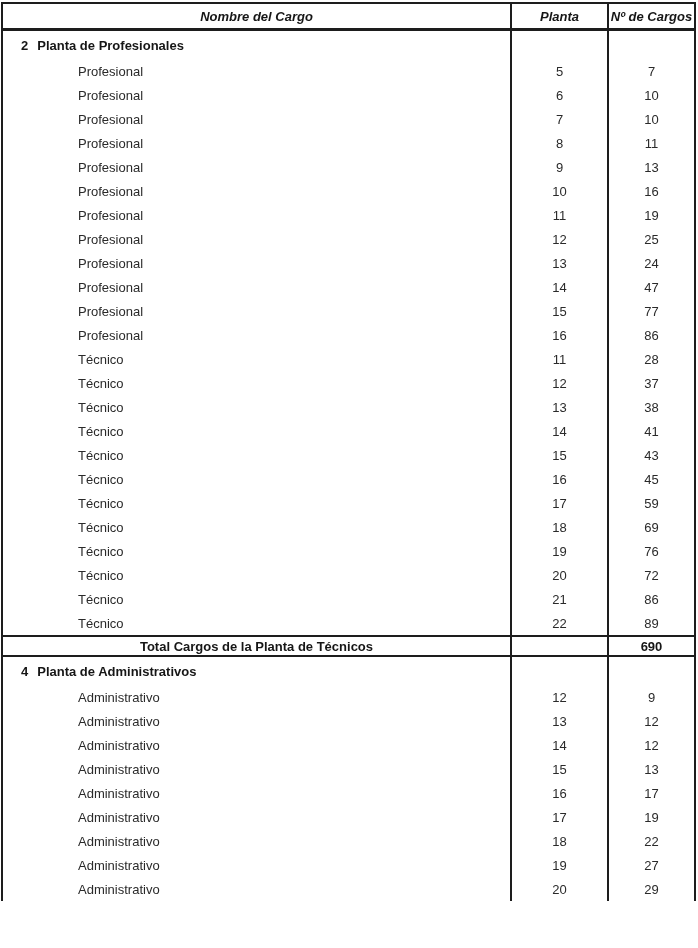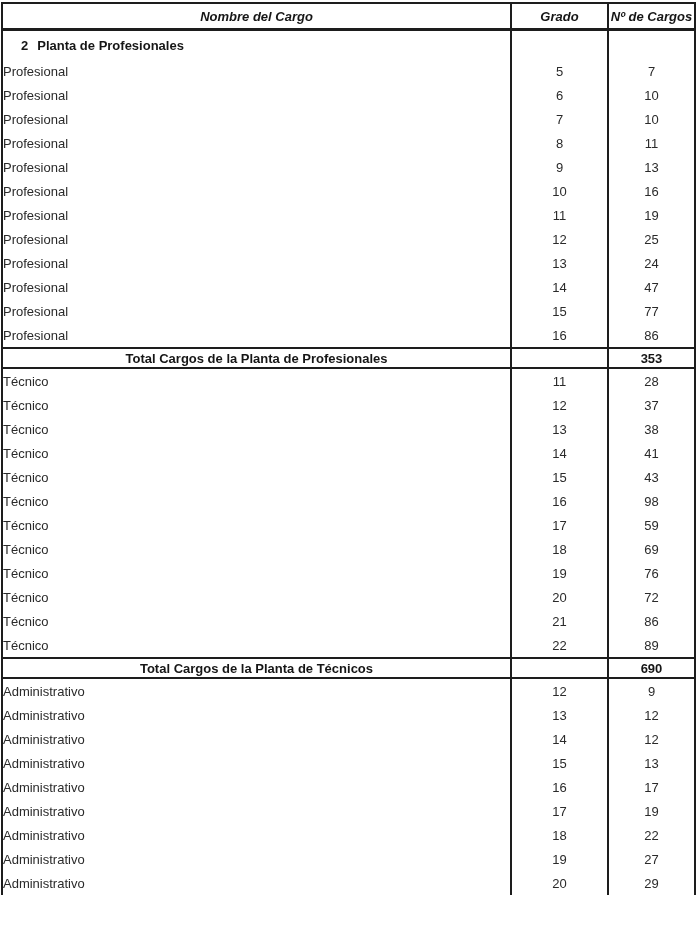--- a/index.html
+++ b/index.html
@@ -52,21 +52,21 @@
   tr.section-row td { height: 28px; }
   td.section-cell {
     font-weight: bold;
     color: #161616;
     padding-left: 18px;
     text-align: left;
   }
   .sec-num { display: inline-block; margin-right: 9px; }
   
   tr.data-row td { height: 24px; }
-  td.name-cell { text-align: left; color: #2a2a2a; margin-top: 32px; }
+  td.name-cell { padding-left: 75px; text-align: left; color: #2a2a2a; margin-top: 32px; }
   td.num-cell  { text-align: center; color: #2a2a2a; }
   
   tr.total-row td {
     height: 18px;
     border-top: 2px solid #1d1d1d;
     border-bottom: 2px solid #1d1d1d;
     font-weight: bold;
     color: #161616;
   }
   td.total-label-cell { text-align: center; }
@@ -78,21 +78,21 @@
 <div class="page">
   <table class="doc-table">
     <colgroup>
       <col class="c1">
       <col class="c2">
       <col class="c3">
     </colgroup>
     <thead>
       <tr>
         <th>Nombre del Cargo</th>
-        <th class="vdiv">Grado</th>
+        <th class="vdiv">Planta</th>
         <th class="vdiv">Nº de Cargos</th>
       </tr>
     </thead>
     <tbody>
         <tr class="section-row">
           <td class="section-cell"><span class="sec-num">2</span><span>Planta de Profesionales</span></td>
           <td class="vdiv"></td>
           <td class="vdiv"></td>
         </tr>
         <tr class="data-row">
@@ -148,25 +148,20 @@
         <tr class="data-row">
           <td class="name-cell">Profesional</td>
           <td class="num-cell vdiv">15</td>
           <td class="num-cell vdiv">77</td>
         </tr>
         <tr class="data-row">
           <td class="name-cell">Profesional</td>
           <td class="num-cell vdiv">16</td>
           <td class="num-cell vdiv">86</td>
         </tr>
-        <tr class="total-row">
-          <td class="total-label-cell">Total Cargos de la Planta de Profesionales</td>
-          <td class="vdiv"></td>
-          <td class="total-value-cell vdiv">353</td>
-        </tr>
         <tr class="data-row">
           <td class="name-cell">Técnico</td>
           <td class="num-cell vdiv">11</td>
           <td class="num-cell vdiv">28</td>
         </tr>
         <tr class="data-row">
           <td class="name-cell">Técnico</td>
           <td class="num-cell vdiv">12</td>
           <td class="num-cell vdiv">37</td>
         </tr>
@@ -181,21 +176,21 @@
           <td class="num-cell vdiv">41</td>
         </tr>
         <tr class="data-row">
           <td class="name-cell">Técnico</td>
           <td class="num-cell vdiv">15</td>
           <td class="num-cell vdiv">43</td>
         </tr>
         <tr class="data-row">
           <td class="name-cell">Técnico</td>
           <td class="num-cell vdiv">16</td>
-          <td class="num-cell vdiv">98</td>
+          <td class="num-cell vdiv">45</td>
         </tr>
         <tr class="data-row">
           <td class="name-cell">Técnico</td>
           <td class="num-cell vdiv">17</td>
           <td class="num-cell vdiv">59</td>
         </tr>
         <tr class="data-row">
           <td class="name-cell">Técnico</td>
           <td class="num-cell vdiv">18</td>
           <td class="num-cell vdiv">69</td>
@@ -217,20 +212,25 @@
         </tr>
         <tr class="data-row">
           <td class="name-cell">Técnico</td>
           <td class="num-cell vdiv">22</td>
           <td class="num-cell vdiv">89</td>
         </tr>
         <tr class="total-row">
           <td class="total-label-cell">Total Cargos de la Planta de Técnicos</td>
           <td class="vdiv"></td>
           <td class="total-value-cell vdiv">690</td>
+        </tr>
+        <tr class="section-row">
+          <td class="section-cell"><span class="sec-num">4</span><span>Planta de Administrativos</span></td>
+          <td class="vdiv"></td>
+          <td class="vdiv"></td>
         </tr>
         <tr class="data-row">
           <td class="name-cell">Administrativo</td>
           <td class="num-cell vdiv">12</td>
           <td class="num-cell vdiv">9</td>
         </tr>
         <tr class="data-row">
           <td class="name-cell">Administrativo</td>
           <td class="num-cell vdiv">13</td>
           <td class="num-cell vdiv">12</td>

